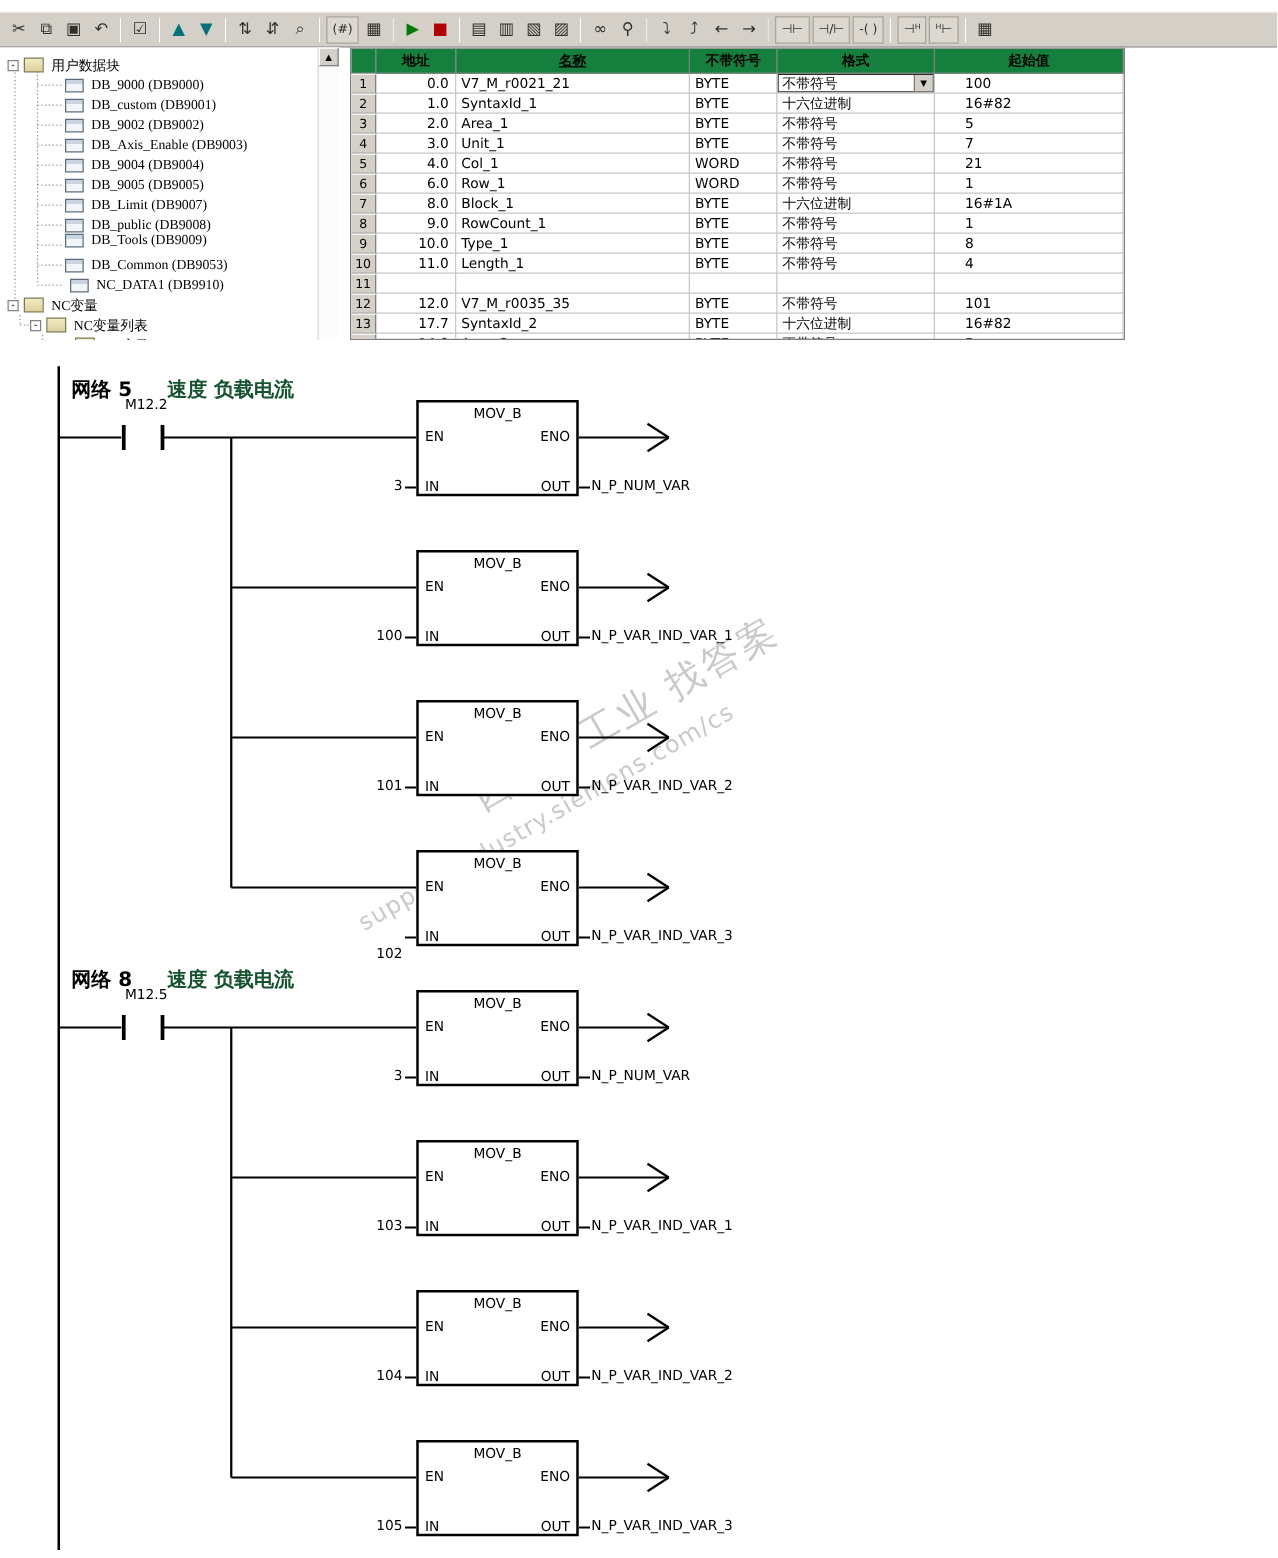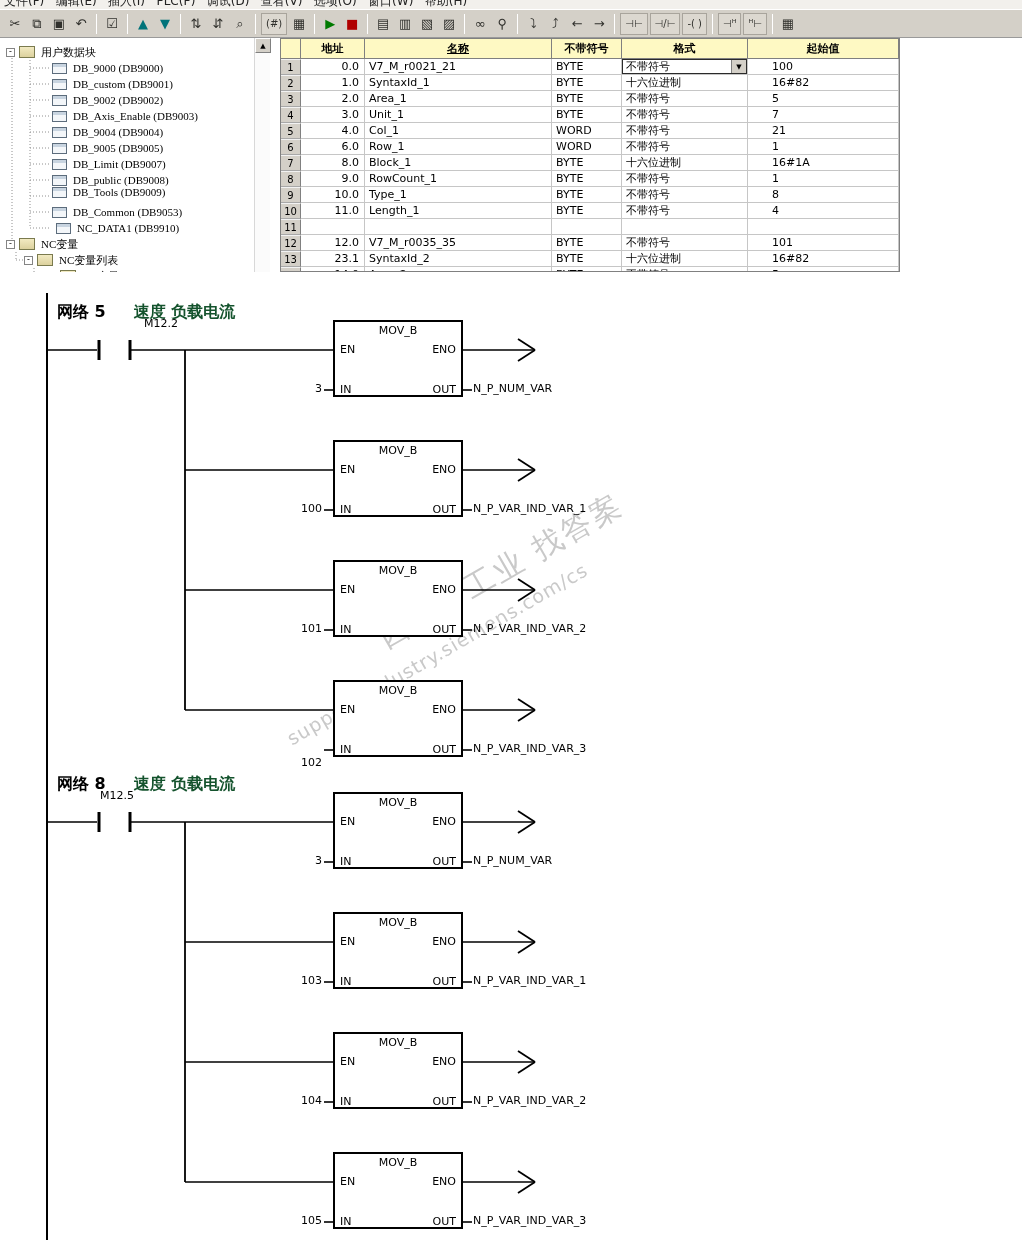--- a/index.html
+++ b/index.html
@@ -32,21 +32,21 @@
   .db-icon { width:15px; height:11px; border:1px solid #5c6c7c; flex:0 0 auto; margin-right:4px;
              background:linear-gradient(180deg,#c8d4e0 0px,#c8d4e0 3px,#f3f6f9 3px); }
   .tree-scroll { position:absolute; right:2px; top:0; width:16px; height:234px; background:#fbfbfb; border-left:1px solid #d8d8d8; }
   .tree-scroll-btn { width:16px; height:15px; background:#d4d0c8; border:1px solid #808080;
                      border-top-color:#fff; border-left-color:#fff; font-size:7px; display:flex; align-items:center; justify-content:center; }
 
   
   .vtable { position:absolute; left:280px; top:38px; width:620px; height:234px; background:#fff;
             border:1px solid #808080; overflow:hidden; font-size:11px; }
   .vt-header { display:flex; height:20px; }
-  .hc { background:#fef9c3; border-right:1px solid #808080; border-bottom:1px solid #808080;
+  .hc { background:#15803d; border-right:1px solid #808080; border-bottom:1px solid #808080;
         font-weight:bold; display:flex; align-items:center; justify-content:center; flex:0 0 auto; }
   .vt-row { display:flex; height:16px; }
   .nc { width:20px; background:#d4d0c8; border-right:1px solid #808080; border-bottom:1px solid #a8a8a8;
         border-top:1px solid #f2f2f2; font-size:10px; display:flex; align-items:center; justify-content:center; flex:0 0 auto; }
   .dc { border-right:1px solid #c6c6c6; border-bottom:1px solid #c6c6c6; display:flex; align-items:center;
         white-space:nowrap; overflow:hidden; flex:0 0 auto; }
   .c-addr { width:64px; justify-content:flex-end; padding-right:5px; }
   .c-name { width:187px; padding-left:4px; }
   .c-type { width:70px; padding-left:4px; }
   .c-format { width:126px; padding-left:4px; position:relative; }
@@ -76,23 +76,20 @@
   .pin-in  { left:5px;  top:61px; }
   .pin-out { right:5px; top:61px; }
   .in-val  { position:absolute; left:248px; width:74px; text-align:right; font-size:11px; z-index:2; }
   .out-op  { position:absolute; left:473px; font-size:11px; white-space:nowrap; z-index:2; }
 </style>
 </head>
 <body>
 
 <div class="page">
 
-  <div class="menubar">
-    <div class="menu-text">文件(F)   编辑(E)   插入(I)   PLC(P)   调试(D)   查看(V)   选项(O)   窗口(W)   帮助(H)</div>
-  </div>
 
   <div class="toolbar">
       <div class="tb-btn">✂</div>
       <div class="tb-btn">⧉</div>
       <div class="tb-btn">▣</div>
       <div class="tb-btn">↶</div>
       <div class="tb-sep"></div>
       <div class="tb-btn">☑</div>
       <div class="tb-sep"></div>
       <div class="tb-btn" style="color: rgb(0, 115, 122);">▲</div>
@@ -327,21 +324,21 @@
         <div class="vt-row">
           <div class="nc">12</div>
           <div class="dc c-addr">12.0</div>
           <div class="dc c-name">V7_M_r0035_35</div>
           <div class="dc c-type">BYTE</div>
           <div class="dc c-format">不带符号</div>
           <div class="dc c-init">101</div>
         </div>
         <div class="vt-row">
           <div class="nc">13</div>
-          <div class="dc c-addr">23.1</div>
+          <div class="dc c-addr">17.7</div>
           <div class="dc c-name">SyntaxId_2</div>
           <div class="dc c-type">BYTE</div>
           <div class="dc c-format">十六位进制</div>
           <div class="dc c-init">16#82</div>
         </div>
         <div class="vt-row">
           <div class="nc">14</div>
           <div class="dc c-addr">14.0</div>
           <div class="dc c-name">Area_2</div>
           <div class="dc c-type">BYTE</div>
@@ -412,21 +409,21 @@
         <line x1="463" y1="902" x2="534" y2="902" stroke="#000" stroke-width="1.6"></line>
         <line x1="518" y1="891" x2="535" y2="902" stroke="#000" stroke-width="1.8"></line>
         <line x1="518" y1="913" x2="535" y2="902" stroke="#000" stroke-width="1.8"></line>
         <line x1="324" y1="942" x2="333" y2="942" stroke="#000" stroke-width="1.6"></line>
         <line x1="463" y1="942" x2="472" y2="942" stroke="#000" stroke-width="1.6"></line>
       </svg>
       <div class="net-header" style="top: 22px;">
         <span class="net-id">网络 5</span>
         <span class="net-comment">速度 负载电流</span>
       </div>
-      <div class="contact-label" style="left: 117px; top: 37px; margin-left: 44px;">M12.2</div>
+      <div class="contact-label" style="left: 117px; top: 37px;">M12.2</div>
       <div class="mov-box" style="top: 40px;">
         <span class="mov-title">MOV_B</span>
         <span class="pin pin-en">EN</span>
         <span class="pin pin-eno">ENO</span>
         <span class="pin pin-in">IN</span>
         <span class="pin pin-out">OUT</span>
       </div>
       <div class="in-val" style="top: 102px;">3</div>
       <div class="out-op" style="top: 102px;">N_P_NUM_VAR</div>
       <div class="mov-box" style="top: 160px;">

